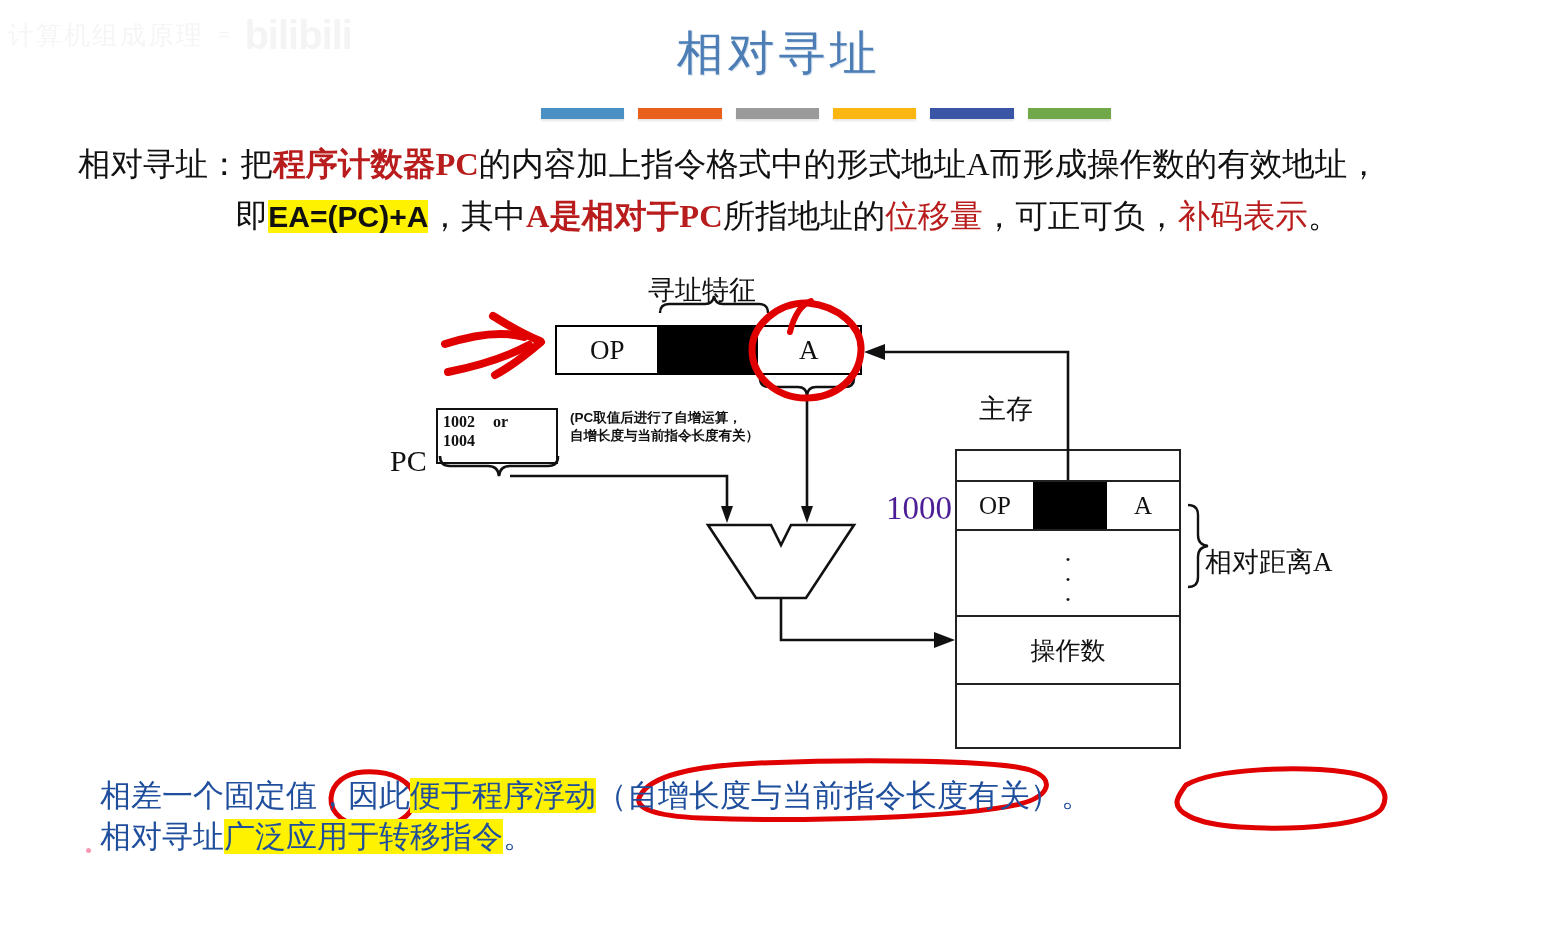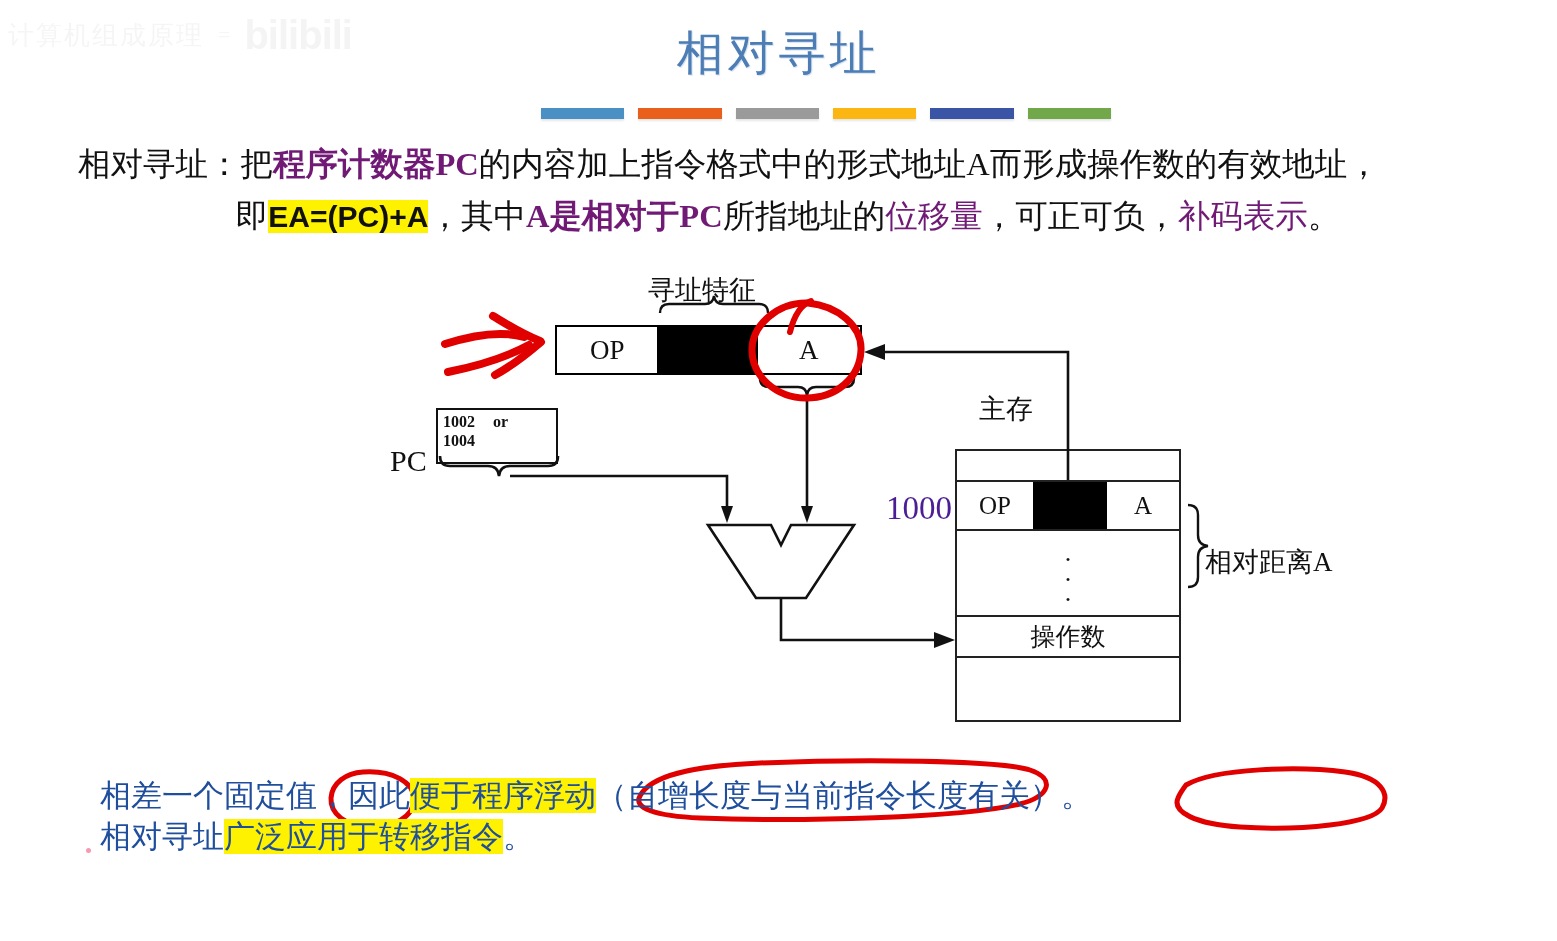--- a/index.html
+++ b/index.html
@@ -76,21 +76,21 @@
   #definition {
     position: absolute;
     left: 78px; top: 138px;
     width: 1420px;
     font-size: 32.5px;
     line-height: 52px;
     color: #111;
     letter-spacing: 0px;
   }
   #definition .l2 { display:block; text-align:center; }
-  .red { color: #701a75; }
+  .red { color: #b91c1c; }
   .bold { font-weight: bold; }
   .hl { background: #fff200; }
   .alpha {
     font-family: "Liberation Sans", sans-serif;
     font-weight: bold;
     font-size: 30px;
   }
 
   
   #diagram {
@@ -143,21 +143,21 @@
     display: flex;
     align-items: center;
     justify-content: center;
     font-size: 25px;
     color: #111;
   }
   #mem-table .row:last-child { border-bottom: none; }
   .row-empty1 { height: 31px; }
   .row-instr  { height: 49px; padding: 0; }
   .row-dots   { height: 86px; }
-  .row-oper   { height: 41px; }
+  .row-oper   { height: 68px; }
   .row-empty2 { height: 62px; }
   #mem-instr-inner { display:flex; width:100%; height:100%; }
   #mem-instr-inner > div {
     display:flex; align-items:center; justify-content:center;
     font-size: 25px;
   }
   #mem-op   { width: 76px; }
   #mem-mode { width: 74px; background:#000; }
   #mem-a    { width: 72px; }
   .vdots {
@@ -278,20 +278,24 @@
     <div class="cell" id="instr-mode"></div>
     <div class="cell" id="instr-a">A</div>
   </div>
 
   <div id="feature-label" class="dgm-label">寻址特征</div>
 
   <div id="pc-label" class="dgm-label">PC</div>
   <div id="pc-box">
     <div><span>1002</span><span class="or">or</span></div>
     <div><span>1004</span></div>
+  </div>
+  <div id="pc-note">
+    <div>(PC取值后进行了自增运算，</div>
+    <div>自增长度与当前指令长度有关）</div>
   </div>
 
   <div id="alu-label" class="dgm-label">ALU</div>
 
   <div id="mem-label" class="dgm-label">主存</div>
   <div id="addr-1000" class="dgm-label">1000</div>
   <div id="mem-table">
     <div class="row row-empty1"></div>
     <div class="row row-instr">
       <div id="mem-instr-inner">

